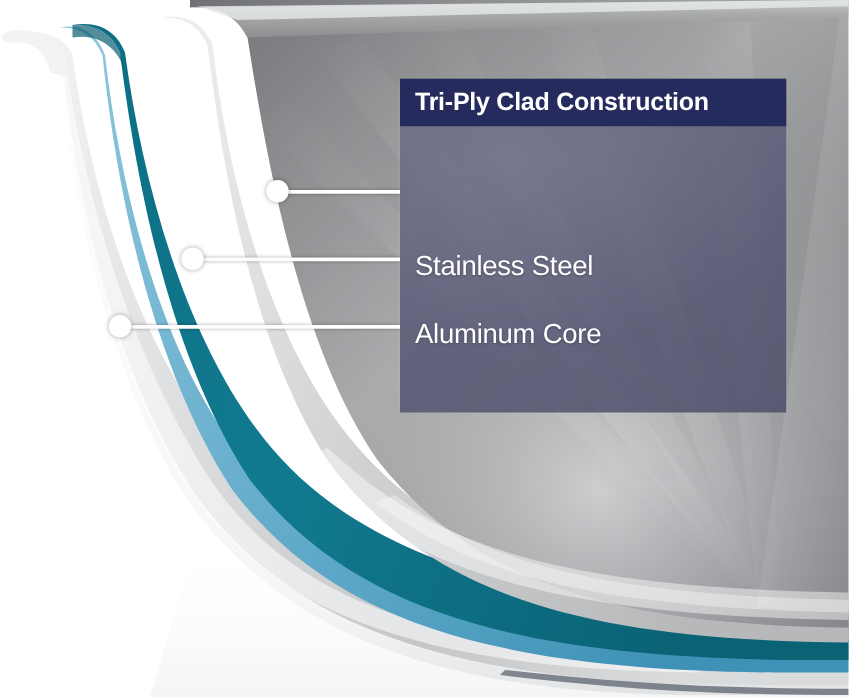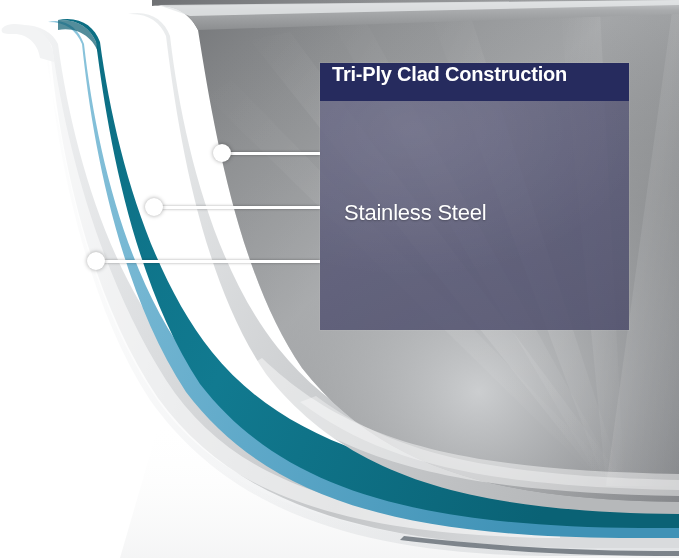--- a/index.html
+++ b/index.html
@@ -42,42 +42,42 @@
       linear-gradient(160deg, rgba(255,255,255,0.07) 0%, rgba(0,0,0,0.07) 100%);
     pointer-events: none;
   }
   #panel-title {
     position: absolute;
     left: 0; top: 0;
     width: 309px;
     height: 38px;
     background: #262b5e;
     display: flex;
-    align-items: flex-start;
+    align-items: center;
     box-sizing: border-box;
     padding-left: 12px;
   }
   #panel-title span {
     color: #ffffff;
     font-size: 20px;
     font-weight: bold;
     letter-spacing: -0.2px;
     white-space: nowrap;
   }
   .layer-label {
     position: absolute;
     left: 12px;
     color: #ffffff;
     font-size: 22px;
     line-height: 28px;
     letter-spacing: -0.2px;
     white-space: pre-line;
     text-shadow: 0 1px 2px rgba(0,0,0,0.28);
   }
-  #label-0 { top: 136px; margin-left: 12px; }
+  #label-0 { top: 136px; }
   #label-1 { top: 190px; }
   #label-2 { top: 240px; }
 
   
   .leader {
     position: absolute;
     height: 3px;
     background: #ffffff;
     box-shadow: 0 0 3px rgba(0,0,0,0.35);
   }
@@ -286,16 +286,17 @@
 
   <div id="panel">
     <div id="panel-sheen"></div>
 
     <div id="panel-title">
       <span>Tri-Ply Clad Construction</span>
     </div>
 
     <div class="layer-label" id="label-0">Stainless Steel</div>
 
+    <div class="layer-label" id="label-1">Aluminum Core</div>
 
   </div>
 
 </div>
 
 </body></html>

